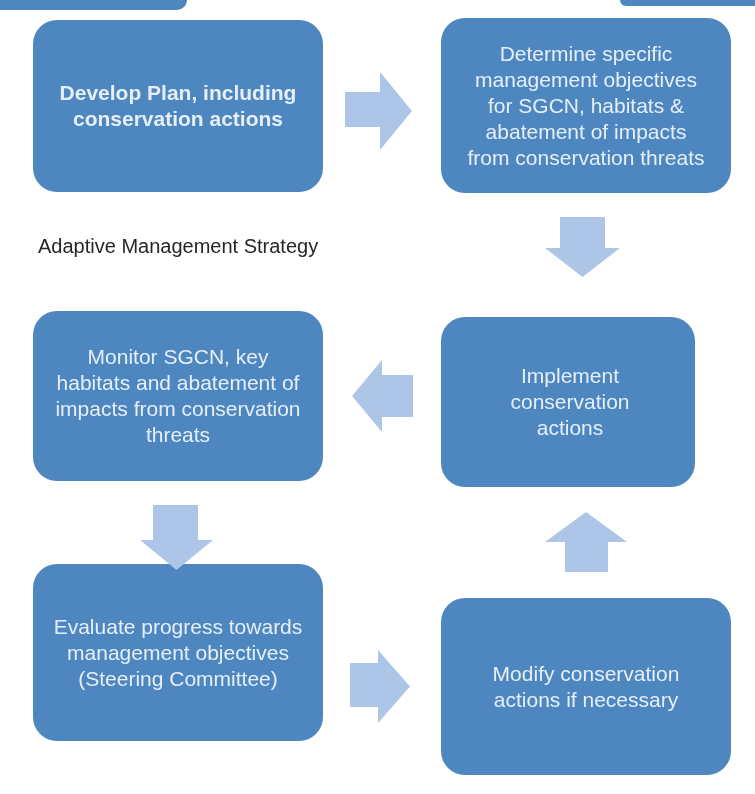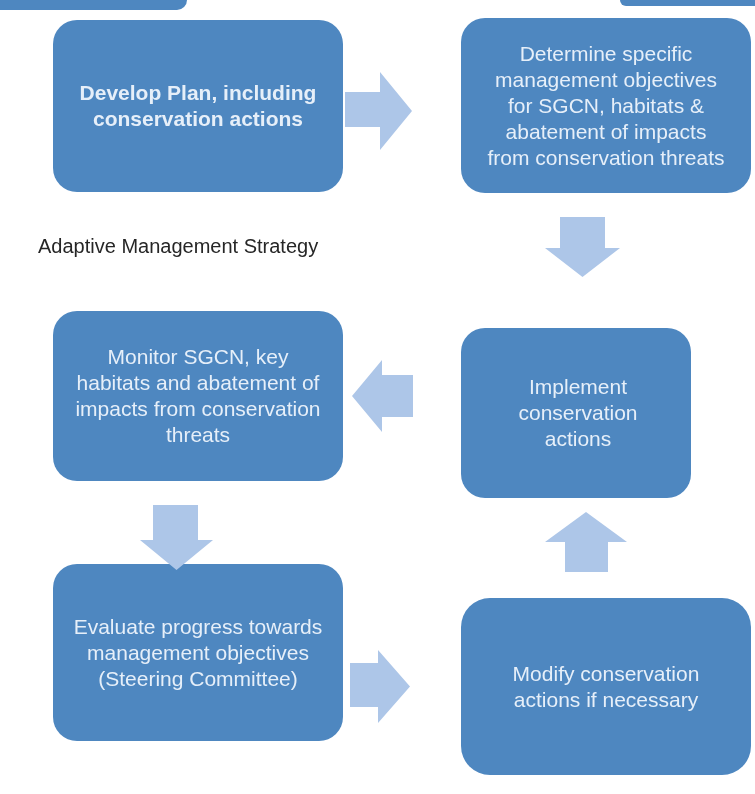--- a/index.html
+++ b/index.html
@@ -20,21 +20,20 @@
     overflow: hidden;
   }
   .node {
     position: absolute;
     background: var(--box-fill);
     border-radius: 24px;
     display: flex;
     align-items: center;
     justify-content: center;
     padding: 8px 14px;
-    margin-left: 20px;
   }
   .node-label {
     color: var(--box-text);
     font-size: 21px;
     line-height: 26px;
     text-align: center;
     white-space: pre-line;
   }
   .title {
     position: absolute;
@@ -49,23 +48,23 @@
   }
   .arrow { position: absolute; display: block; }
   .crop-strip { position: absolute; background: var(--box-fill); }
   .strip-left  { left: 0;   top: 0; width: 187px; height: 10px; border-radius: 0 0 14px 0; }
   .strip-right { left: 620px; top: 0; width: 135px; height: 6px; border-radius: 0 0 0 10px; }
 
   
   .node-develop   { left: 33px;  top: 20px;  width: 290px; height: 172px; font-weight: bold; }
   .node-determine { left: 441px; top: 18px;  width: 290px; height: 175px; }
   .node-monitor   { left: 33px;  top: 311px; width: 290px; height: 170px; }
-  .node-implement { left: 441px; top: 328px; width: 230px; height: 170px; padding-left: 18px; }
+  .node-implement { left: 441px; top: 317px; width: 254px; height: 170px; padding-left: 18px; }
   .node-evaluate  { left: 33px;  top: 564px; width: 290px; height: 177px; }
-  .node-modify    { left: 441px; top: 598px; width: 290px; height: 177px; border-radius: 29px; }
+  .node-modify    { left: 441px; top: 598px; width: 290px; height: 177px; }
 
   
   .arrow-1 { left: 345px; top: 72px; }
   .arrow-2 { left: 545px; top: 217px; }
   .arrow-3 { left: 352px; top: 360px; }
   .arrow-4 { left: 140px; top: 505px; }
   .arrow-5 { left: 350px; top: 650px; }
   .arrow-6 { left: 545px; top: 512px; }
 </style>
 </head>

